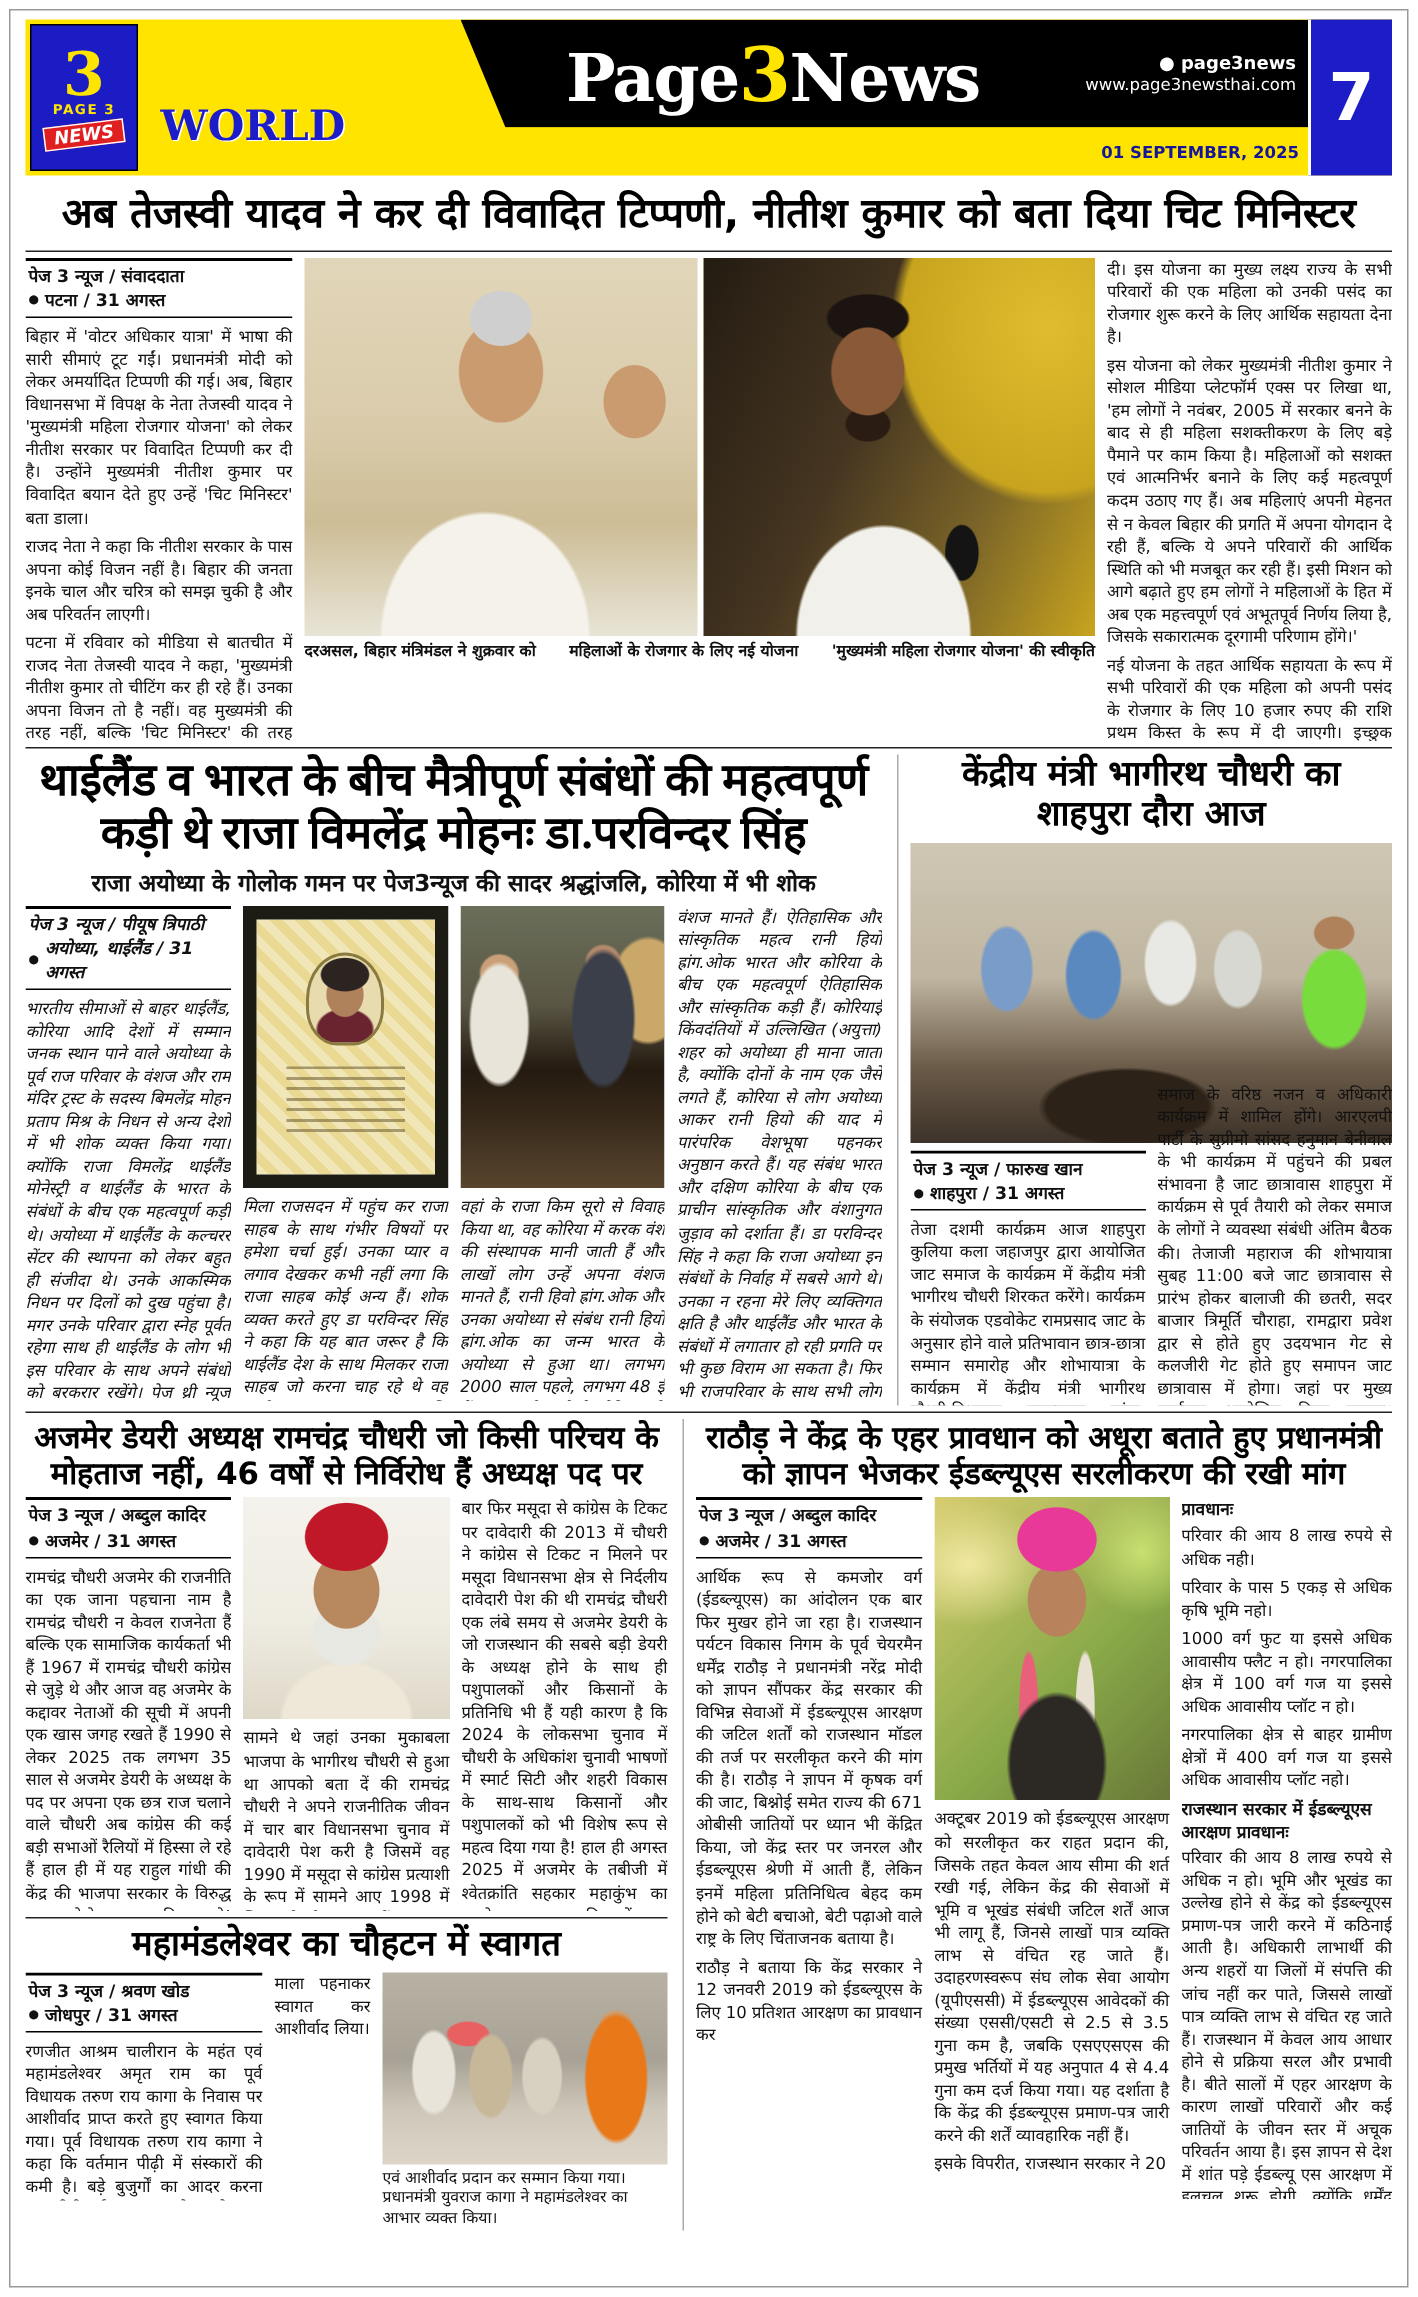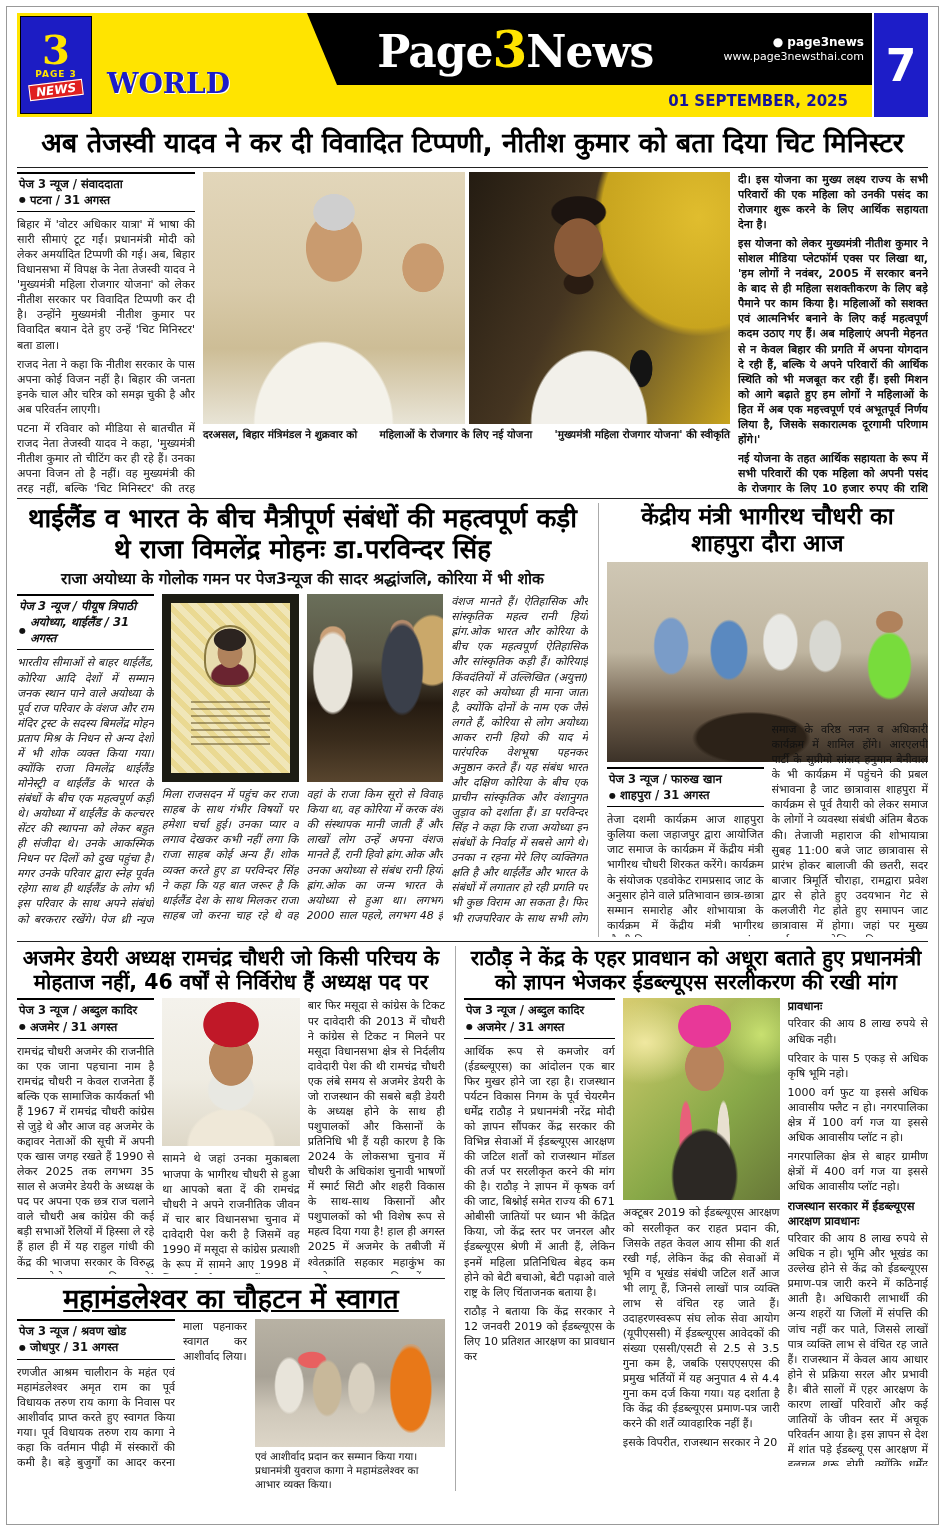--- a/index.html
+++ b/index.html
@@ -20,41 +20,41 @@
   .band-wrap { position:absolute; left:290px; right:0; top:0; bottom:0; display:flex; }
   .band-main { flex:1; display:flex; flex-direction:column; }
   .band-blue { height:72px; background:#000000; clip-path:polygon(0 0,100% 0,100% 100%,30px 100%);
                display:flex; align-items:center; }
   .masthead { flex:1; text-align:center; font-family:"DejaVu Serif", serif; font-weight:bold;
               font-size:44px; color:#fff; letter-spacing:-1px; text-shadow:2px 2px 0 #000; }
   .masthead .m3 { color:#ffe400; font-size:50px; }
   .band-info { text-align:right; padding-right:8px; line-height:1.25; }
   .band-social { color:#fff; font-weight:bold; font-size:12px; }
   .band-web { color:#fff; font-size:11px; }
-  .date-strip { height:32px; display:flex; align-items:center; justify-content:flex-end; padding-right:24px;
-                color:#15159a; font-weight:bold; font-size:15px; }
+  .date-strip { height:32px; display:flex; align-items:center; justify-content:flex-end; padding-right:6px;
+                color:#15159a; font-weight:bold; font-size:11px; }
   .pagebox { width:56px; background:#1d1dc8; border-left:2px solid #fff; display:flex;
              align-items:center; justify-content:center; color:#fff; font-size:44px; font-weight:bold; }
 
   
   .hl { font-weight:bold; color:#000; text-align:center; line-height:1.18; }
   .hl-lead { font-size:27px; white-space:nowrap; overflow:hidden; padding:6px 0 4px; }
   .rule { border-top:1.5px solid #222; margin:4px 0; }
   .byline { border-top:2.5px solid #000; border-bottom:1.5px solid #000; padding:2px 2px 3px;
             font-weight:bold; font-size:11.5px; margin-bottom:5px; line-height:1.4; }
   .byline .dl { display:flex; align-items:center; gap:4px; }
   .dot { font-size:8px; }
   .p { font-size:11px; line-height:1.37; text-align:justify; margin-bottom:4px; }
   .colclip { overflow:hidden; }
   .ph { background:#999; width:100%; }
   .cap { font-size:10.5px; line-height:1.3; }
 
   
   .a1 { display:flex; gap:8px; margin-top:2px; }
-  .a1-left { width:178px; }  .a1-right { width:190px;font-weight:bold; }
+  .a1-left { width:178px; }  .a1-right { width:190px; }
   .a1-center { flex:1; }
   .a1-photos { display:flex; gap:4px; height:252px; }
   .a1-cap { display:flex; justify-content:space-between; gap:20px; margin-top:4px; font-weight:bold; }
   .a1 .colclip { height:322px; }
 
   
   .ph-nitish { background:
     radial-gradient(34px 30px at 50% 16%, #cfcfcf 60%, transparent 62%),
     radial-gradient(46px 56px at 50% 30%, #c99b6f 60%, transparent 62%),
     radial-gradient(34px 40px at 84% 38%, #c99b6f 60%, transparent 62%),
@@ -114,21 +114,21 @@
     radial-gradient(18px 14px at 82% 26%, #caa078 55%, transparent 62%),
     radial-gradient(26px 50px at 18% 52%, #e8e4da 52%, transparent 58%),
     radial-gradient(26px 50px at 38% 54%, #c8b89a 52%, transparent 58%),
     radial-gradient(24px 46px at 56% 54%, #d8d0c0 52%, transparent 58%),
     radial-gradient(24px 14px at 30% 32%, #e86060 55%, transparent 62%),
     linear-gradient(180deg,#b8b2a4 0%,#a8a296 45%,#cfc8ba 72%,#ddd6c8 100%); }
 
   
   .row2 { display:flex; gap:10px; margin-top:2px; }
   .a2 { flex:1; }
-  .a2 .hl { font-size:26px; }
+  .a2 .hl { font-size:30px;font-family:Liberation Serif, serif; }
   .a2-sub { text-align:center; font-weight:bold; font-size:15.5px; margin:3px 0 5px; }
   .a2-cols { display:flex; gap:8px;font-style:italic; }
   .a2-cols > div { flex:1; }
   .a2 .colclip { height:330px; }
   .a3 { width:330px; border-left:1px solid #aaa; padding-left:8px; }
   .a3 .hl { font-size:23px; }
   .a3-cols { display:flex; gap:8px; }
   .a3-cols > div { flex:1; }
   .a3 .colclip { height:170px; }
 
@@ -137,21 +137,21 @@
   .r3-left { width:428px; }
   .r3-right { flex:1; border-left:1px solid #aaa; padding-left:8px; }
   .a4 .hl, .a5 .hl { font-size:20.5px; }
   .a4-cols, .a5-cols, .a6-cols { display:flex; gap:8px; margin-top:4px; }
   .a4-cols > div { flex:1; }
   .a4 .colclip { height:276px; }
   .a5-col1 { flex:1.02; } .a5-col2 { flex:1.06; } .a5-col3 { flex:0.95; }
   .a5 .colclip { height:468px; }
   .prav-title { font-weight:bold; font-size:11.5px; margin-bottom:3px; }
   .a6 { margin-top:4px; }
-  .a6 .hl { font-size:27px;text-decoration:underline; }
+  .a6 .hl { font-size:23px; }
   .a6-col1 { width:158px; } .a6-col2 { width:64px; }
   .a6-photo-wrap { flex:1; }
   .a6 .colclip { height:152px; }
 </style>
 </head>
 <body>
 
 <div class="page">
 
   <div class="hdr">

